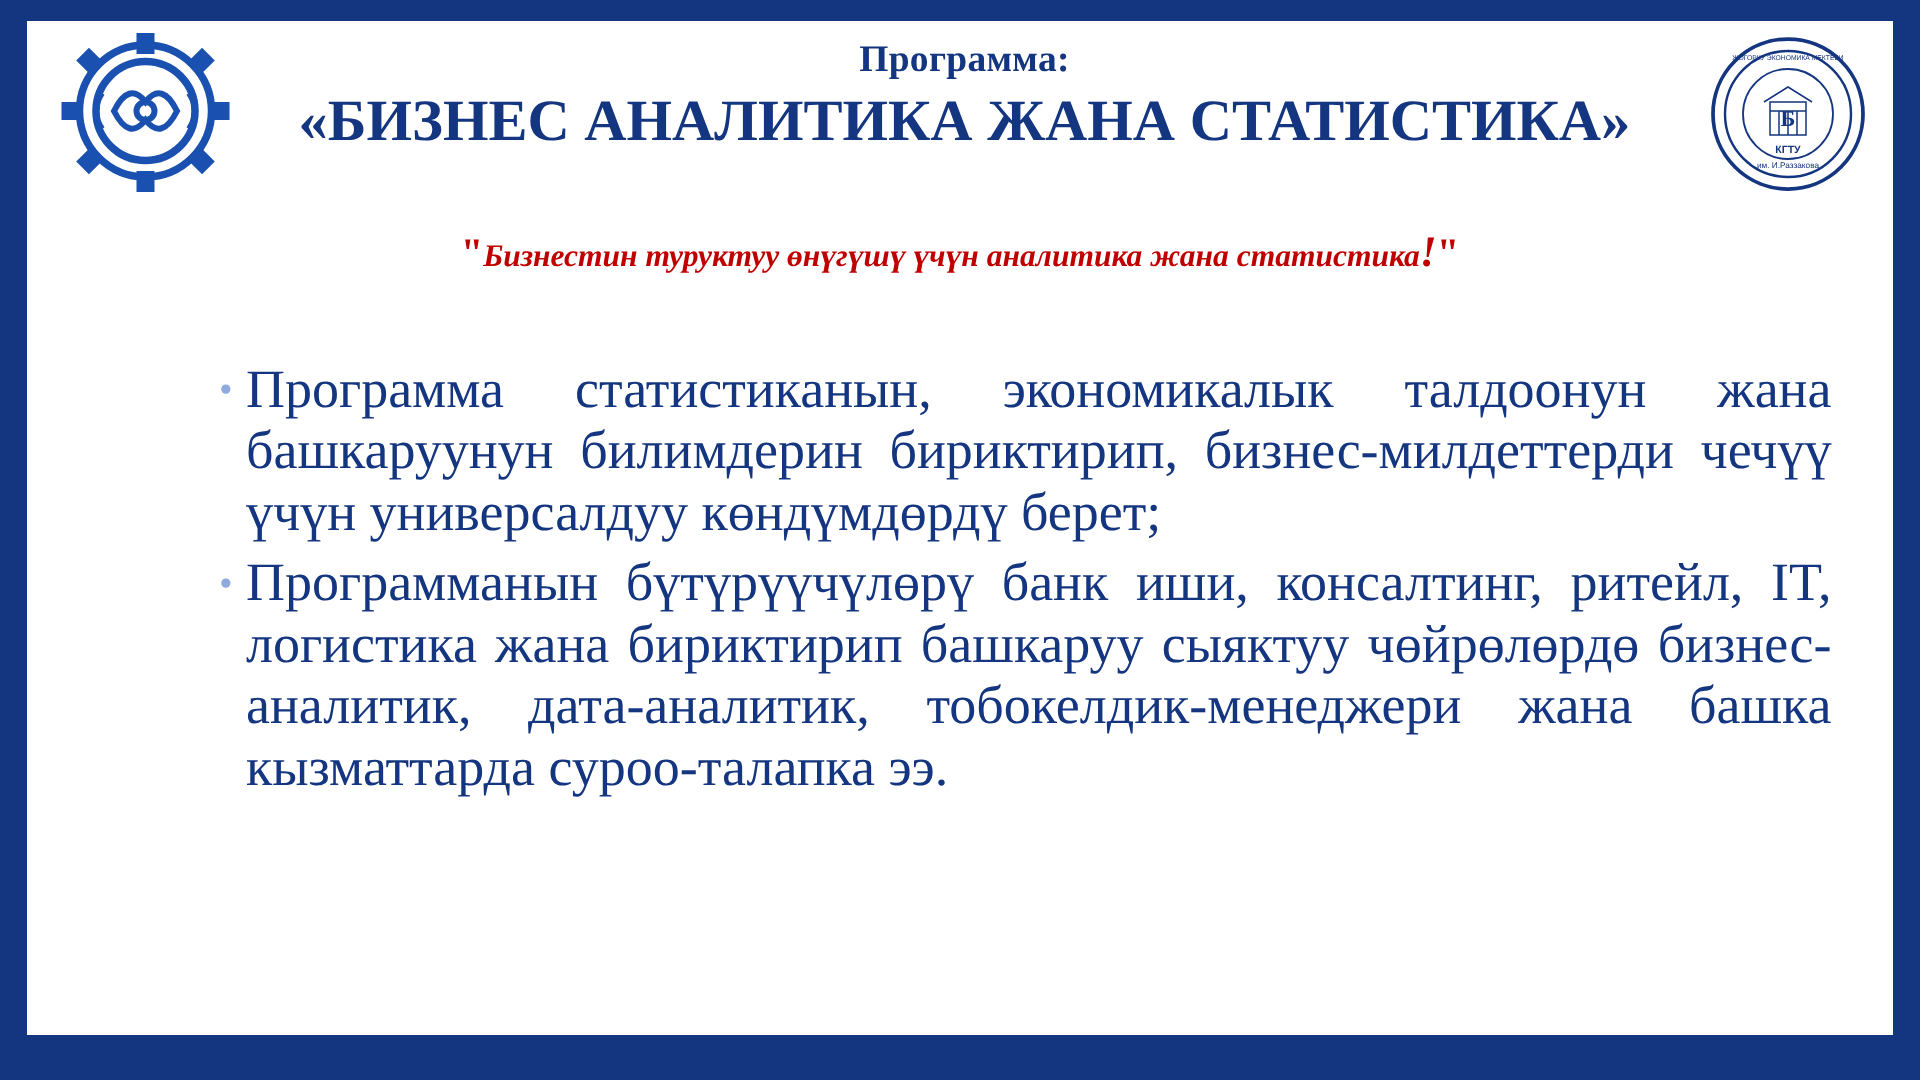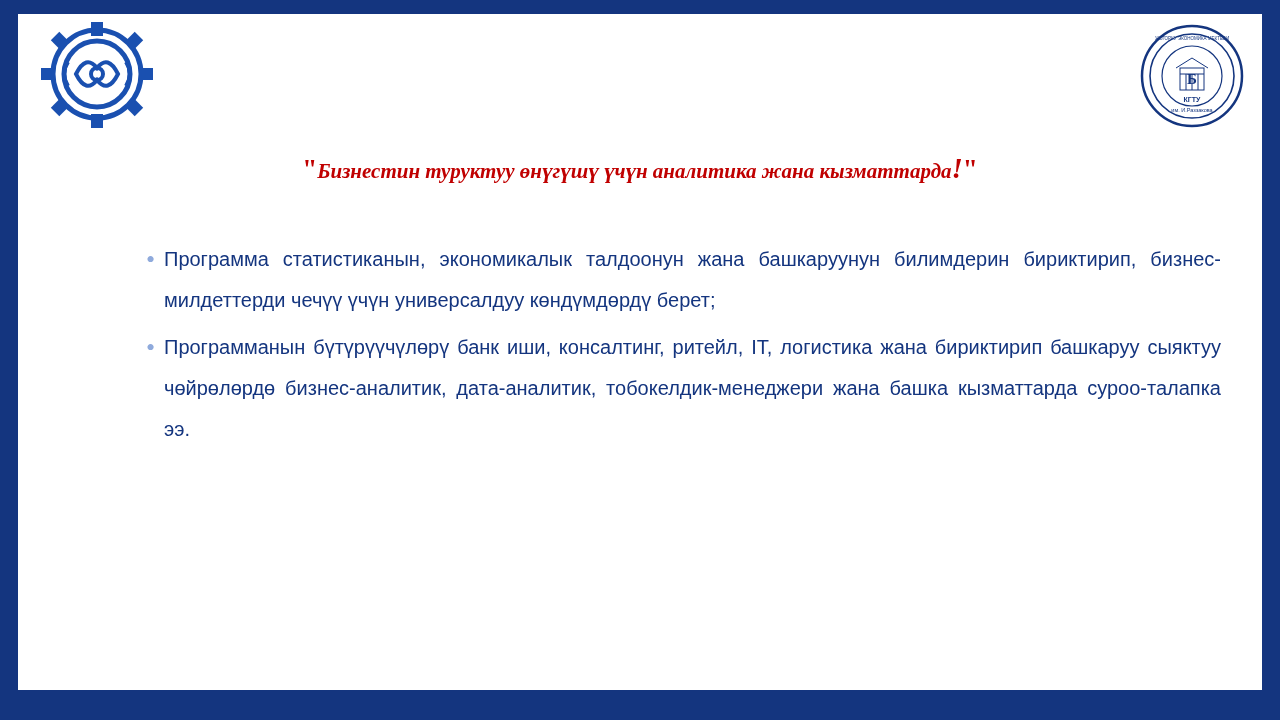--- a/index.html
+++ b/index.html
@@ -109,22 +109,22 @@
   .bullet-dot {
     flex: 0 0 auto;
     width: 18px;
     color: #8faadc;
     font-size: 26px;
     line-height: 41px;
     text-align: left;
   }
   .bullet-text {
     flex: 1 1 auto;
-    font-family: Liberation Sans, sans-serif;
-    font-size: 20px;
+    font-family: Liberation Serif, serif;
+    font-size: 36px;
     line-height: 41px;
     color: #14357f;
     text-align: justify;
     text-justify: inter-word;
   }
   
   .kyrgyz-logo svg, .ksucta-logo svg {
     display: block;
   }
 </style>
@@ -154,20 +154,24 @@
           </g>
           <g fill="none" stroke="#1a50b0" stroke-width="4">
             <path d="M38 52 q10 -20 21 -6 q11 -14 21 6 q-10 20 -21 6 q-11 14 -21 -6 z"></path>
             <circle cx="59" cy="52" r="6"></circle>
             <path d="M30 40 q-8 12 0 24"></path>
             <path d="M88 40 q8 12 0 24"></path>
           </g>
         </svg>
       </div>
 
+      <div class="title-block">
+        <div class="program-label">Программа:</div>
+        <div class="program-title">«БИЗНЕС АНАЛИТИКА ЖАНА СТАТИСТИКА»</div>
+      </div>
 
       <div class="logo-right ksucta-logo">
         <svg width="104" height="104" viewBox="0 0 104 104">
           <circle cx="52" cy="52" r="50" fill="#ffffff" stroke="#14357f" stroke-width="2.5"></circle>
           <circle cx="52" cy="52" r="42" fill="#ffffff" stroke="#14357f" stroke-width="1.6"></circle>
           <circle cx="52" cy="52" r="30" fill="#ffffff" stroke="#14357f" stroke-width="1.2"></circle>
           <g stroke="#14357f" stroke-width="1" fill="none">
             <rect x="40" y="44" width="24" height="22"></rect>
             <line x1="40" y1="50" x2="64" y2="50"></line>
             <line x1="46" y1="50" x2="46" y2="66"></line>
@@ -176,21 +180,21 @@
             <path d="M36 44 L52 34 L68 44"></path>
           </g>
           <text x="52" y="60" font-family="Liberation Serif, serif" font-size="15" font-weight="bold" fill="#14357f" text-anchor="middle">Б</text>
           <text x="52" y="78" font-family="Liberation Sans, sans-serif" font-size="7" font-weight="bold" fill="#14357f" text-anchor="middle">КГТУ</text>
           <text x="52" y="88" font-family="Liberation Sans, sans-serif" font-size="5.5" fill="#14357f" text-anchor="middle">им. И.Раззакова</text>
           <text x="52" y="16" font-family="Liberation Sans, sans-serif" font-size="4.5" fill="#14357f" text-anchor="middle">ЖОГОРКУ ЭКОНОМИКА МЕКТЕБИ</text>
         </svg>
       </div>
 
       <div class="slogan">
-        <span class="quote">"</span><span>Бизнестин туруктуу өнүгүшү үчүн аналитика жана кызматтарда</span><span class="bang">!</span><span class="quote">"</span>
+        <span class="quote">"</span><span>Бизнестин туруктуу өнүгүшү үчүн аналитика жана статистика</span><span class="bang">!</span><span class="quote">"</span>
       </div>
     </div>
 
     <div class="bullets">
       <div class="bullet-row">
         <div class="bullet-dot">•</div>
         <div class="bullet-text">Программа статистиканын, экономикалык талдоонун жана башкаруунун билимдерин бириктирип, бизнес-милдеттерди чечүү үчүн универсалдуу көндүмдөрдү берет;</div>
       </div>
       <div class="bullet-row">
         <div class="bullet-dot">•</div>

